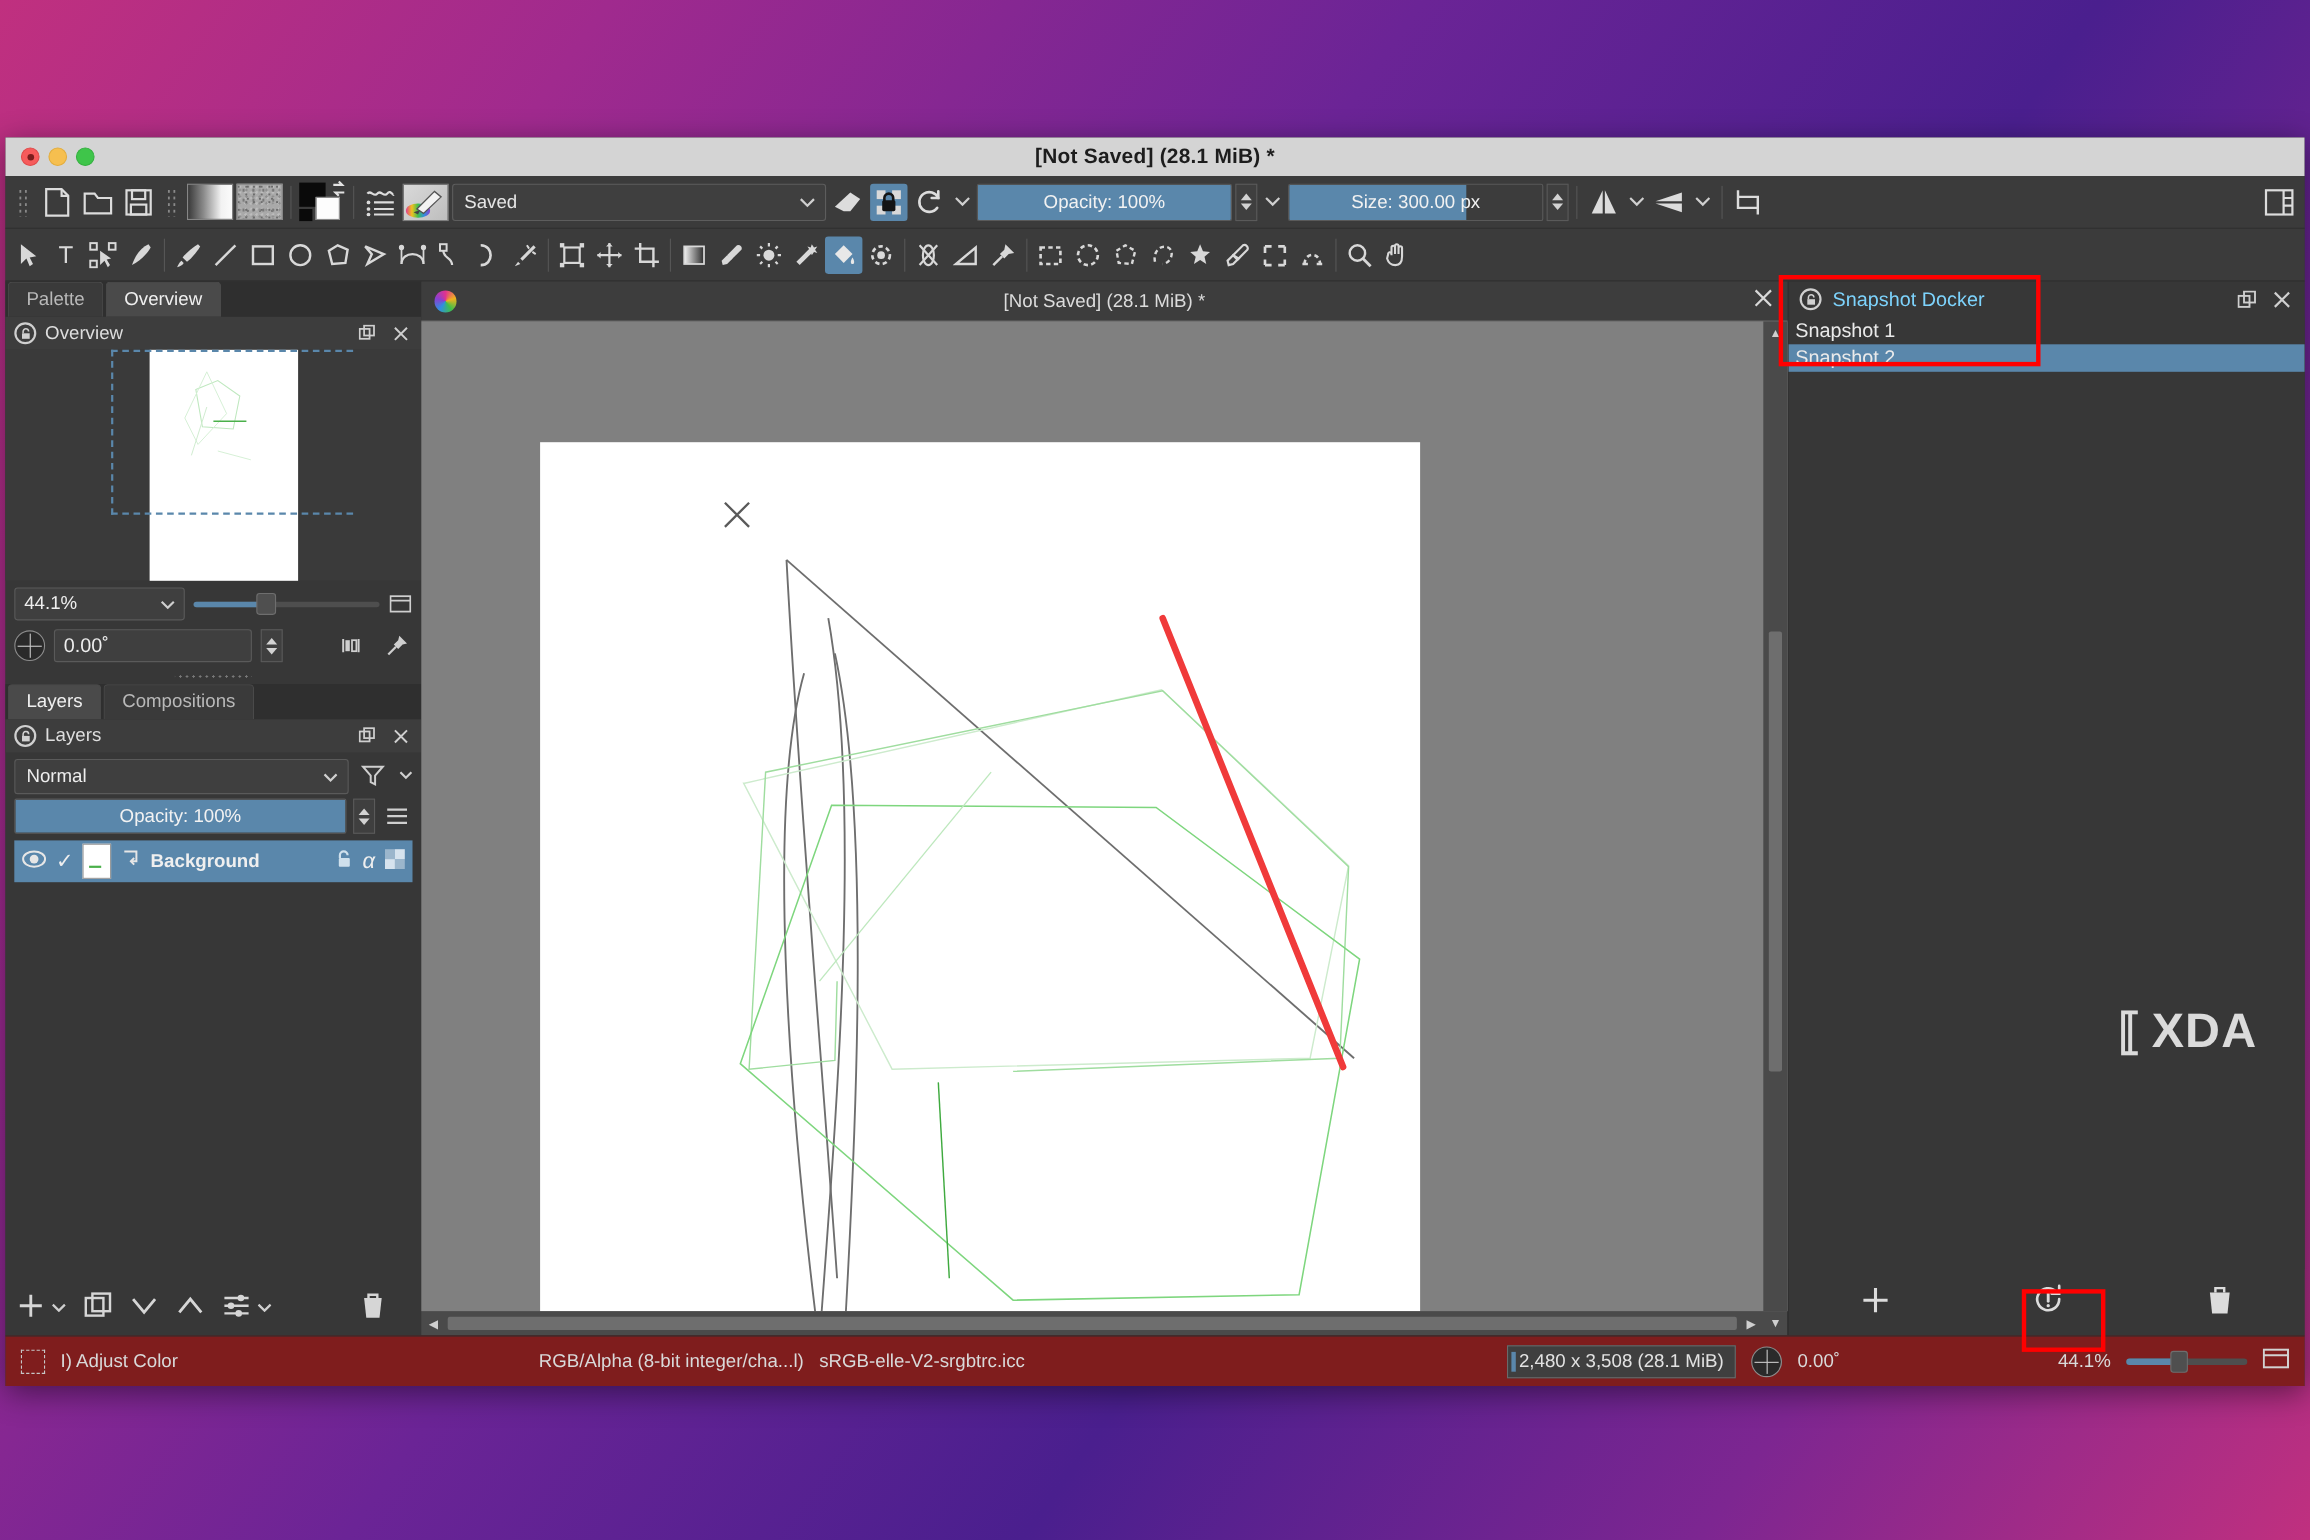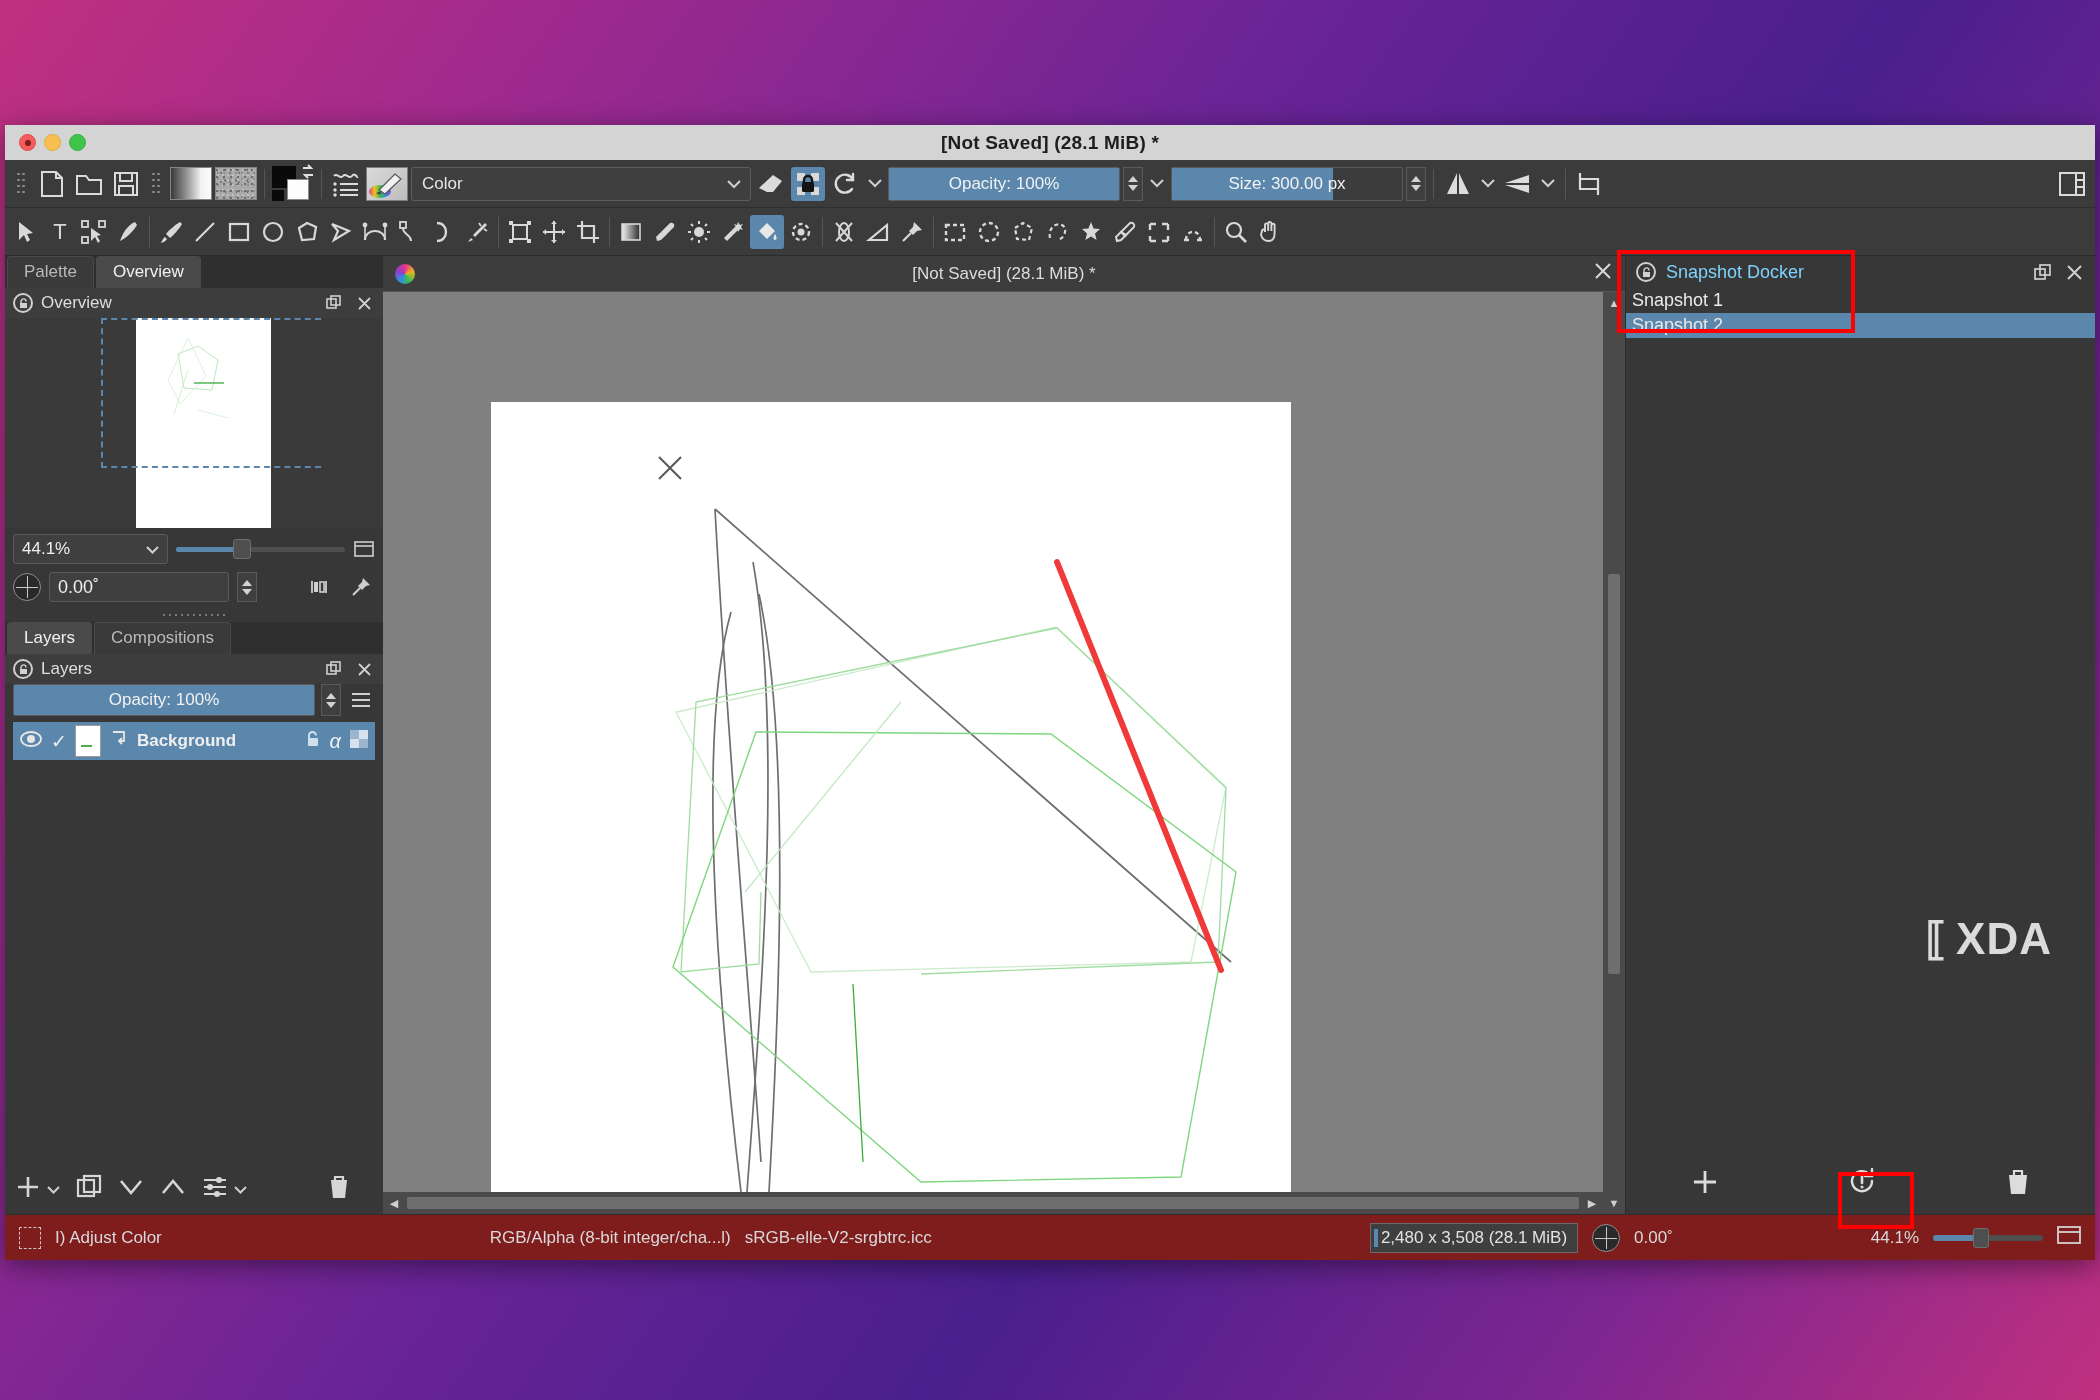--- a/index.html
+++ b/index.html
@@ -250,21 +250,21 @@
           </svg>
       </div>
       <div class="brushpreset">
         <svg width="40" height="32" viewBox="0 0 40 32" style="position:absolute;left:0;top:0">
             <path d="M12 22 L28 6 L34 11 L18 26 Z" fill="#f2f2f2" stroke="#555" stroke-width="1.2"></path>
             <path d="M9 25 l4 2 2-4z" fill="#444"></path>
           </svg>
       </div>
 
       <div class="combo">
-        <span>Color</span>
+        <span>Saved</span>
         <span class="caret">
           <svg width="14" height="9" viewBox="0 0 14 9">
               <path d="M1 1l6 6 6-6" fill="none" stroke="#cfcfcf" stroke-width="2"></path>
             </svg>
         </span>
       </div>
 
       <div class="tb-btn">
         <svg width="28" height="24" viewBox="0 0 28 24">
             <path d="M10 20 L2 16 L16 3 L25 9 L16 20 Z" fill="#dcdcdc"></path>
@@ -701,20 +701,40 @@
                 <rect x="5" y="1" width="9" height="9" fill="none" stroke="#cfcfcf" stroke-width="1.6"></rect>
               </svg>
           </span>
           <span class="dockbtn">
             <svg width="15" height="15" viewBox="0 0 15 15">
                 <path d="M2 2l11 11M13 2L2 13" stroke="#cfcfcf" stroke-width="1.8"></path>
               </svg>
           </span>
         </div>
 
+        <div style="display:flex;align-items:center;gap:6px;padding:0 8px">
+          <div class="blendcombo" style="flex:1;margin:6px 0 4px">
+            <span>Normal</span>
+            <span style="position:absolute;right:9px;top:50%;transform:translateY(-50%)">
+              <svg width="13" height="8" viewBox="0 0 13 8">
+                  <path d="M1 1l5.5 5.5L12 1" fill="none" stroke="#cfcfcf" stroke-width="2"></path>
+                </svg>
+            </span>
+          </div>
+          <div class="dockbtn" style="width:34px;height:32px">
+            <svg width="24" height="22" viewBox="0 0 24 22">
+                <path d="M2 3h18l-7 8v8l-4-2v-6z" fill="none" stroke="#cfcfcf" stroke-width="1.8"></path>
+              </svg>
+          </div>
+          <div style="color:#cfcfcf">
+            <svg width="12" height="8" viewBox="0 0 12 8">
+                <path d="M1 1l5 5 5-5" fill="none" stroke="#cfcfcf" stroke-width="2"></path>
+              </svg>
+          </div>
+        </div>
 
         <div style="display:flex;align-items:center;gap:6px;padding:0 8px">
           <div class="slider-field" style="flex:1;height:32px">
             <div class="fill" style="width:100%"></div>
             <span>Opacity:  100%</span>
           </div>
           <div class="spin" style="height:32px">
               <div class="up"></div>
               <div class="dn"></div>
             </div>

